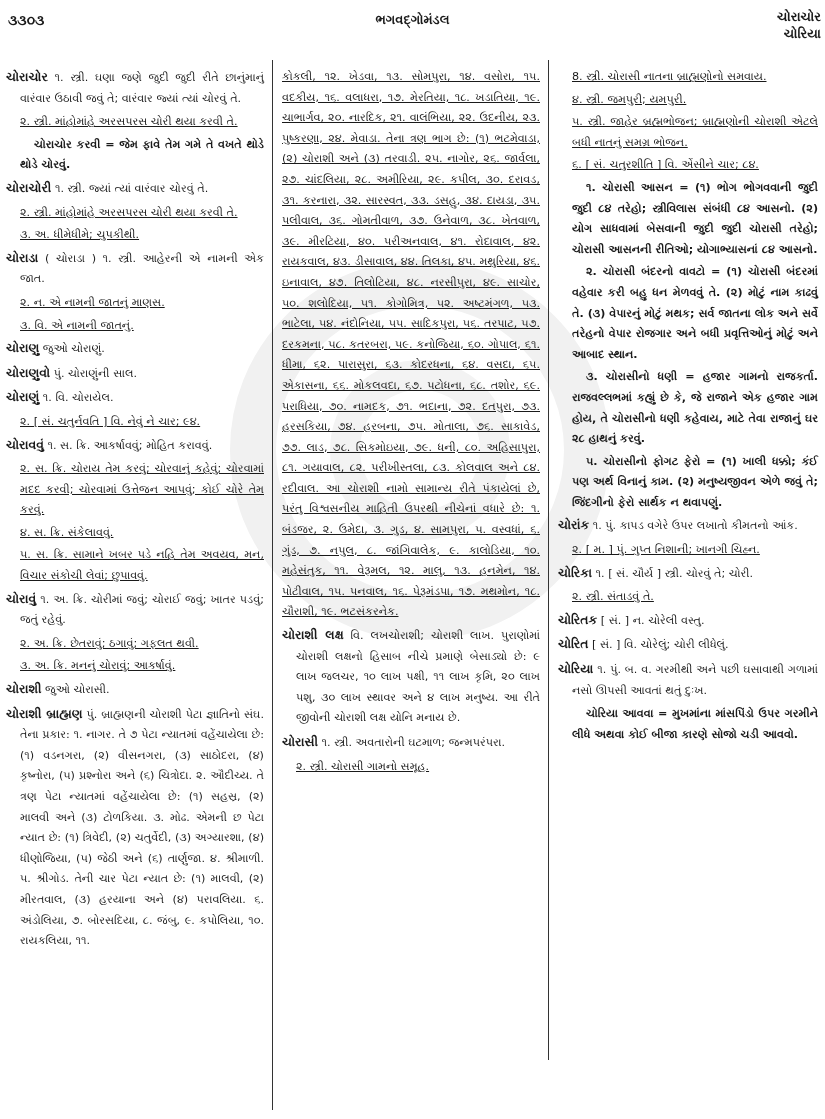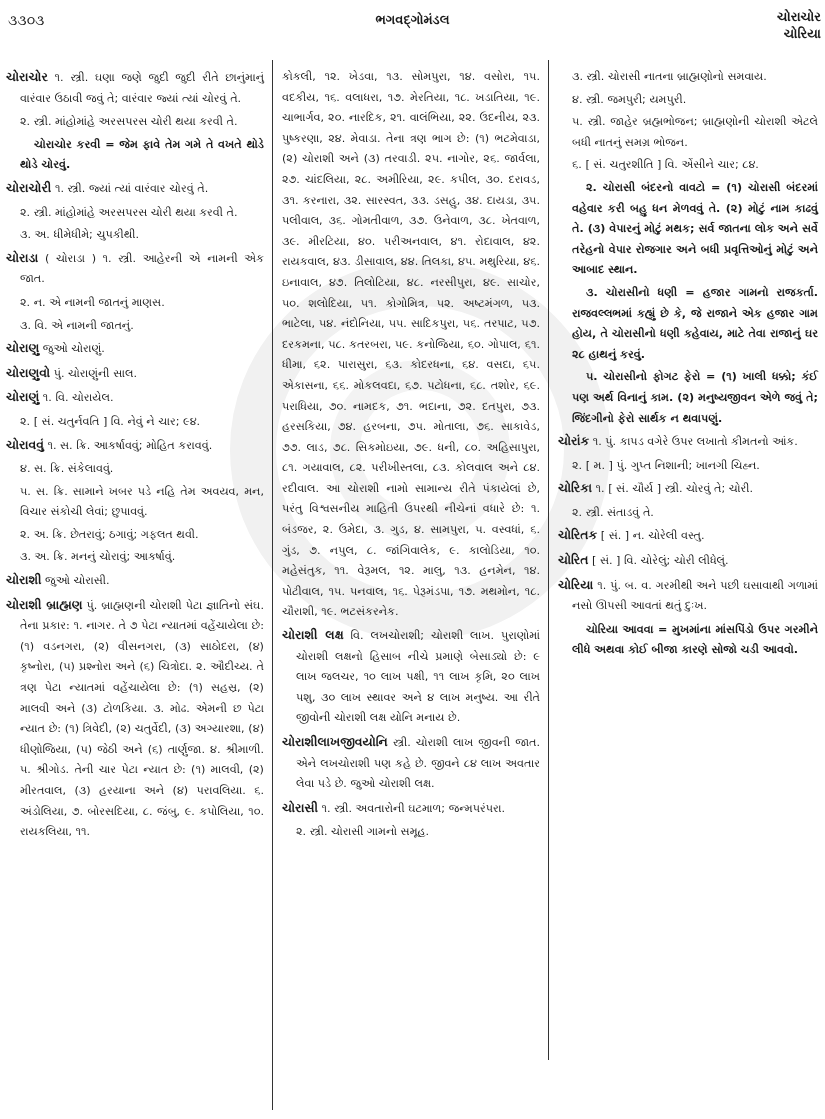--- a/index.html
+++ b/index.html
@@ -9,35 +9,35 @@
   }
   .watermark {
     position: absolute; left: 230px; top: 260px; width: 380px; height: 380px;
     border-radius: 50%; border: 46px solid #f1f1f1; box-sizing: border-box; z-index: 0;
   }
   .watermark2 {
     position: absolute; left: 330px; top: 360px; width: 180px; height: 180px;
     border-radius: 50%; border: 30px solid #f3f3f3; box-sizing: border-box; z-index: 0;
   }
   .header { position: absolute; top: 0; left: 0; width: 825px; height: 52px; z-index: 2; }
-  .page-num { position: absolute; left: 8px; top: 12px; font-size: 14px; font-weight: normal; }
+  .page-num { position: absolute; left: 8px; top: 12px; font-size: 14px; font-weight: bold; }
   .title { position: absolute; left: 0; width: 825px; top: 12px; text-align: center; font-size: 13px; font-weight: bold; }
   .guide { position: absolute; right: 4px; top: 8px; text-align: right; font-size: 13px; font-weight: bold; line-height: 17px; }
   .col {
     position: absolute; top: 56px; z-index: 2;
     font-size: 11.2px; line-height: 20.6px; text-align: justify; margin-top: 11px;
   }
   .col1 { left: 6px; width: 258px; }
   .col2 { left: 282px; width: 258px; }
   .col3 { left: 558px; width: 260px; }
   .rule { position: absolute; width: 1px; background: #333; z-index: 2; }
   .rule1 { left: 272px; top: 60px; height: 1050px; }
   .rule2 { left: 548px; top: 60px; height: 1000px; }
   .entry { margin: 0 0 3px 0; padding-left: 14px; text-indent: -14px; }
-  .sub { margin: 0 0 2px 0; padding-left: 14px; }
+  .sub { margin: 0 0 2px 0; padding-left: 14px; text-decoration: underline; }
   .ex { margin: 0 0 2px 0; padding-left: 14px; text-indent: 14px; font-weight: bold; }
   .hw { font-weight: bold; font-size: 12.4px; }
 </style>
 </head>
 <body>
 
 <div class="watermark"></div>
 <div class="watermark2"></div>
 
 <div class="header">
@@ -60,39 +60,41 @@
     <p class="sub"><span>૨. સ્ત્રી. માંહોમાંહે અરસપરસ ચોરી થયા કરવી તે.</span></p>
     <p class="sub"><span>૩. અ. ધીમેધીમે; ચુપકીથી.</span></p>
     <p class="entry"><span class="hw">ચોરાડા</span><span> ( ચોરાડા ) ૧. સ્ત્રી. આહેરની એ નામની એક જાત.</span></p>
     <p class="sub"><span>૨. ન. એ નામની જાતનું માણસ.</span></p>
     <p class="sub"><span>૩. વિ. એ નામની જાતનું.</span></p>
     <p class="entry"><span class="hw">ચોરાણુ</span><span> જુઓ ચોરાણું.</span></p>
     <p class="entry"><span class="hw">ચોરાણુવો</span><span> પું. ચોરાણુંની સાલ.</span></p>
     <p class="entry"><span class="hw">ચોરાણું</span><span> ૧. વિ. ચોરાયેલ.</span></p>
     <p class="sub"><span>૨. [ સં. ચતુર્નવતિ ] વિ. નેવું ને ચાર; ૯૪.</span></p>
     <p class="entry"><span class="hw">ચોરાવવું</span><span> ૧. સ. ક્રિ. આકર્ષાવવું; મોહિત કરાવવું.</span></p>
+    <p class="sub"><span>૨. સ. ક્રિ. ચોરાય તેમ કરવું; ચોરવાનું કહેવું; ચોરવામાં મદદ કરવી; ચોરવામાં ઉત્તેજન આપવું; કોઈ ચોરે તેમ કરવું.</span></p>
     <p class="sub"><span>૪. સ. ક્રિ. સંકેલાવવું.</span></p>
     <p class="sub"><span>૫. સ. ક્રિ. સામાને ખબર પડે નહિ તેમ અવયવ, મન, વિચાર સંકોચી લેવાં; છુપાવવું.</span></p>
+    <p class="entry"><span class="hw">ચોરાવું</span><span> ૧. અ. ક્રિ. ચોરીમાં જવું; ચોરાઈ જવું; ખાતર પડવું; જતું રહેવું.</span></p>
     <p class="sub"><span>૨. અ. ક્રિ. છેતરાવું; ઠગાવું; ગફલત થવી.</span></p>
     <p class="sub"><span>૩. અ. ક્રિ. મનનું ચોરાવું; આકર્ષાવું.</span></p>
     <p class="entry"><span class="hw">ચોરાશી</span><span> જુઓ ચોરાસી.</span></p>
     <p class="entry"><span class="hw">ચોરાશી બ્રાહ્મણ</span><span> પું. બ્રાહ્મણની ચોરાશી પેટા જ્ઞાતિનો સંઘ. તેના પ્રકાર: ૧. નાગર. તે ૭ પેટા ન્યાતમાં વહેંચાયેલા છે: (૧) વડનગરા, (૨) વીસનગરા, (૩) સાઠોદરા, (૪) કૃષ્નોરા, (૫) પ્રશ્નોરા અને (૬) ચિત્રોદા. ૨. ઔદીચ્ય. તે ત્રણ પેટા ન્યાતમાં વહેંચાયેલા છે: (૧) સહસ્ર, (૨) માલવી અને (૩) ટોળકિયા. ૩. મોઢ. એમની છ પેટા ન્યાત છે: (૧) ત્રિવેદી, (૨) ચતુર્વેદી, (૩) અગ્યારશા, (૪) ધીણોજિયા, (૫) જેઠી અને (૬) તાર્ણુજા. ૪. શ્રીમાળી. ૫. શ્રીગોડ. તેની ચાર પેટા ન્યાત છે: (૧) માલવી, (૨) મીરતવાલ, (૩) હરયાના અને (૪) પરાવલિયા. ૬. અંડોલિયા, ૭. બોરસદિયા, ૮. જંબુ, ૯. કપોલિયા, ૧૦. રાયકલિયા, ૧૧.</span></p>
   </div>
 <div class="col col2">
     <p class="sub" style="padding-left: 0px;"><span>કોકલી, ૧૨. ખેડવા, ૧૩. સોમપુરા, ૧૪. વસોરા, ૧૫. વદકીય, ૧૬. વલાધરા, ૧૭. મેરતિયા, ૧૮. ખડાતિયા, ૧૯. ચાભાર્ગવ, ૨૦. નારદિક, ૨૧. વાલંભિયા, ૨૨. ઉદનીય, ૨૩. પુષ્કરણા, ૨૪. મેવાડા. તેના ત્રણ ભાગ છે: (૧) ભટમેવાડા, (૨) ચોરાશી અને (૩) તરવાડી. ૨૫. નાગોર, ૨૬. જાર્વલા, ૨૭. ચાંદલિયા, ૨૮. અમીરિયા, ૨૯. કપીલ, ૩૦. દરાવડ, ૩૧. કરનારા, ૩૨. સારસ્વત, ૩૩. ડસહુ, ૩૪. દાયડા, ૩૫. પલીવાલ, ૩૬. ગોમતીવાળ, ૩૭. ઉનેવાળ, ૩૮. ખેતવાળ, ૩૯. મીરટિયા, ૪૦. પરીઅનવાલ, ૪૧. રોદાવાલ, ૪૨. રાયકવાલ, ૪૩. ડીસાવાલ, ૪૪. તિલકા, ૪૫. મથુરિયા, ૪૬. ઇનાવાલ, ૪૭. તિલોટિયા, ૪૮. નરસીપુરા, ૪૯. સાચોર, ૫૦. શલોદિયા, ૫૧. કોગોમિત્ર, ૫૨. અષ્ટમંગળ, ૫૩. ભાટેલા, ૫૪. નંદોનિયા, ૫૫. સાદિકપુરા, ૫૬. તરપાટ, ૫૭. દરકમના, ૫૮. કતરબરા, ૫૯. કનોજિયા, ૬૦. ગોપાલ, ૬૧. ધીમા, ૬૨. પારાસુરા, ૬૩. કોદરધના, ૬૪. વસદા, ૬૫. એકાસના, ૬૬. મોકલવદા, ૬૭. પટોધના, ૬૮. તશોર, ૬૯. પરાધિયા, ૭૦. નામદક, ૭૧. ભદાના, ૭૨. દતપુરા, ૭૩. હરસકિયા, ૭૪. હરબના, ૭૫. મોતાલા, ૭૬. સાકાવેડ, ૭૭. લાડ, ૭૮. સિકમોઇયા, ૭૯. ધની, ૮૦. અહિસાપુરા, ૮૧. ગયાવાલ, ૮૨. પરીખીસ્તલા, ૮૩. કોલવાલ અને ૮૪. રદીવાલ. આ ચોરાશી નામો સામાન્ય રીતે પંકાયેલાં છે, પરંતુ વિશ્વસનીય માહિતી ઉપરથી નીચેનાં વધારે છે: ૧. બંડજર, ૨. ઉમેદા, ૩. ગુડ, ૪. સામપુરા, ૫. વસ્વધાં, ૬. ગુંડ, ૭. નપુલ, ૮. જાંગિવાલેક, ૯. કાલોડિયા, ૧૦. મહેસંતુક, ૧૧. વેરૂમલ, ૧૨. માલુ, ૧૩. હનમેન, ૧૪. પોટીવાલ, ૧૫. પનવાલ, ૧૬. પેરૂમંડપા, ૧૭. મથમોન, ૧૮. ચૌરાશી, ૧૯. ભટસંકરનેક.</span></p>
     <p class="entry"><span class="hw">ચોરાશી લક્ષ</span><span> વિ. લખચોરાશી; ચોરાશી લાખ. પુરાણોમાં ચોરાશી લક્ષનો હિસાબ નીચે પ્રમાણે બેસાડ્યો છે: ૯ લાખ જલચર, ૧૦ લાખ પક્ષી, ૧૧ લાખ કૃમિ, ૨૦ લાખ પશુ, ૩૦ લાખ સ્થાવર અને ૪ લાખ મનુષ્ય. આ રીતે જીવોની ચોરાશી લક્ષ યોનિ મનાય છે.</span></p>
-    <p class="entry"><span class="hw">ચોરાશીલાખજીવયોનિ</span><span> સ્ત્રી. ચોરાશી લાખ જીવની જાત. એને લખચોરાશી પણ કહે છે. જીવને ૮૪ લાખ અવતાર લેવા પડે છે. જુઓ ચોરાશી લક્ષ.</span></p>
     <p class="entry"><span class="hw">ચોરાસી</span><span> ૧. સ્ત્રી. અવતારોની ઘટમાળ; જન્મપરંપરા.</span></p>
     <p class="sub"><span>૨. સ્ત્રી. ચોરાસી ગામનો સમૂહ.</span></p>
   </div>
 <div class="col col3">
-    <p class="sub"><span>૩. સ્ત્રી. ચોરાસી નાતના બ્રાહ્મણોનો સમવાય.</span></p>
+    <p class="sub"><span>8. સ્ત્રી. ચોરાસી નાતના બ્રાહ્મણોનો સમવાય.</span></p>
     <p class="sub"><span>૪. સ્ત્રી. જમપુરી; યમપુરી.</span></p>
     <p class="sub"><span>૫. સ્ત્રી. જાહેર બ્રહ્મભોજન; બ્રાહ્મણોની ચોરાશી એટલે બધી નાતનું સમગ્ર ભોજન.</span></p>
     <p class="sub"><span>૬. [ સં. ચતુરશીતિ ] વિ. એંસીને ચાર; ૮૪.</span></p>
+    <p class="ex"><span>૧. ચોરાસી આસન = (૧) ભોગ ભોગવવાની જુદી જુદી ૮૪ તરેહો; સ્ત્રીવિલાસ સંબંધી ૮૪ આસનો. (૨) યોગ સાધવામાં બેસવાની જુદી જુદી ચોરાસી તરેહો; ચોરાસી આસનની રીતિઓ; યોગાભ્યાસનાં ૮૪ આસનો.</span></p>
     <p class="ex"><span>૨. ચોરાસી બંદરનો વાવટો = (૧) ચોરાસી બંદરમાં વહેવાર કરી બહુ ધન મેળવવું તે. (૨) મોટું નામ કાઢવું તે. (૩) વેપારનું મોટું મથક; સર્વ જાતના લોક અને સર્વે તરેહનો વેપાર રોજગાર અને બધી પ્રવૃત્તિઓનું મોટું અને આબાદ સ્થાન.</span></p>
     <p class="ex"><span>૩. ચોરાસીનો ધણી = હજાર ગામનો રાજકર્તા. રાજવલ્લભમાં કહ્યું છે કે, જે રાજાને એક હજાર ગામ હોય, તે ચોરાસીનો ધણી કહેવાય, માટે તેવા રાજાનું ઘર ૨૮ હાથનું કરવું.</span></p>
     <p class="ex"><span>૫. ચોરાસીનો ફોગટ ફેરો = (૧) ખાલી ધક્કો; કંઈ પણ અર્થ વિનાનું કામ. (૨) મનુષ્યજીવન એળે જવું તે; જિંદગીનો ફેરો સાર્થક ન થવાપણું.</span></p>
     <p class="entry"><span class="hw">ચોરાંક</span><span> ૧. પું. કાપડ વગેરે ઉપર લખાતો કીમતનો આંક.</span></p>
     <p class="sub"><span>૨. [ મ. ] પું. ગુપ્ત નિશાની; ખાનગી ચિહ્ન.</span></p>
     <p class="entry"><span class="hw">ચોરિકા</span><span> ૧. [ સં. ચૌર્ય ] સ્ત્રી. ચોરવું તે; ચોરી.</span></p>
     <p class="sub"><span>૨. સ્ત્રી. સંતાડવું તે.</span></p>
     <p class="entry"><span class="hw">ચોરિતક</span><span> [ સં. ] ન. ચોરેલી વસ્તુ.</span></p>
     <p class="entry"><span class="hw">ચોરિત</span><span> [ સં. ] વિ. ચોરેલું; ચોરી લીધેલું.</span></p>
     <p class="entry"><span class="hw">ચોરિયા</span><span> ૧. પું. બ. વ. ગરમીથી અને પછી ઘસાવાથી ગળામાં નસો ઊપસી આવતાં થતું દુઃખ.</span></p>

